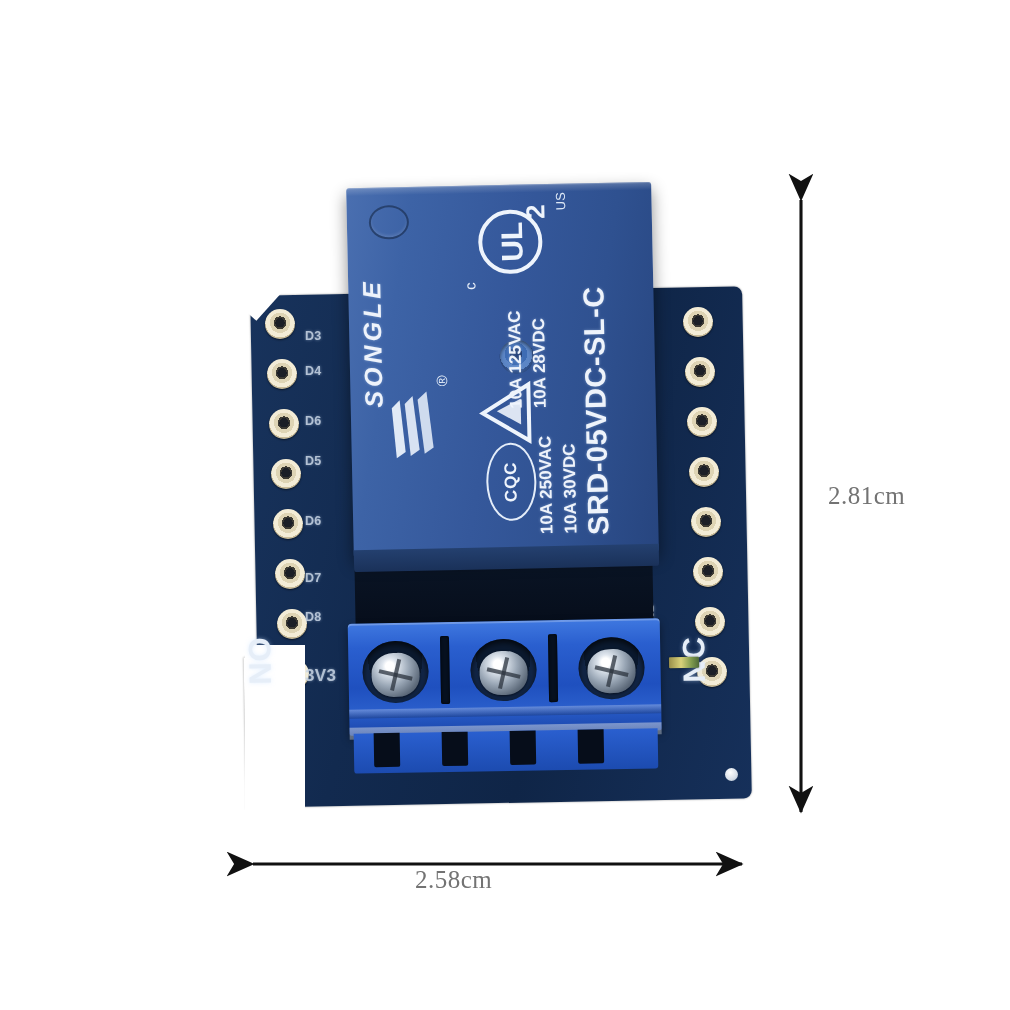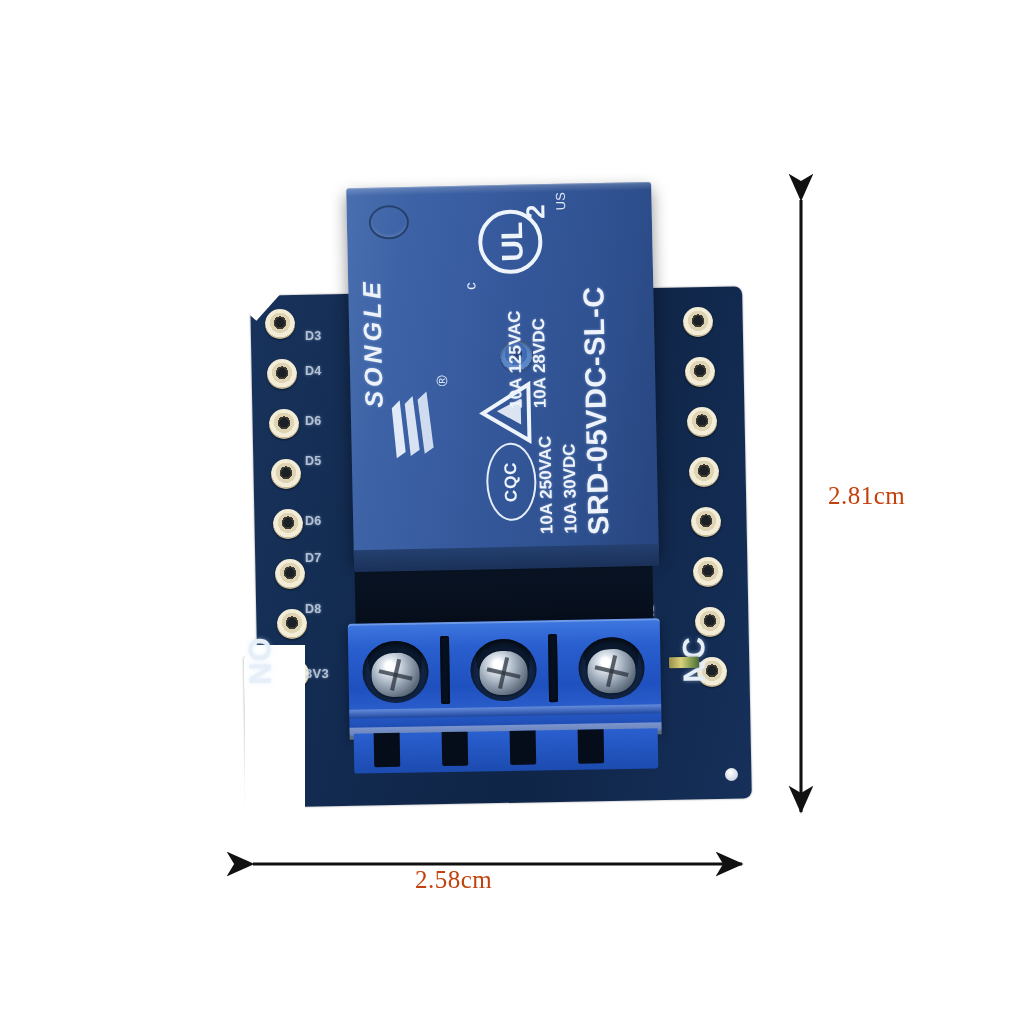--- a/index.html
+++ b/index.html
@@ -5,21 +5,21 @@
 <style>
   html,body{margin:0;padding:0;background:#ffffff;}
   body{
     width:1010px;height:1010px;
     font-family:"Liberation Serif",serif;
     overflow:hidden;position:relative;
   }
   #stage{position:absolute;left:0;top:0;width:1010px;height:1010px;background:#fff;}
 
   
-  .dim-label{position:absolute;color:#c2410c;letter-spacing:.5px;white-space:nowrap;}
+  .dim-label{position:absolute;color:#737373;letter-spacing:.5px;white-space:nowrap;}
   #dim-v-label{left:828px;top:482px;font-size:25px;}
   #dim-h-label{left:415px;top:866px;font-size:25px;}
 
   
   #pcb-wrap{position:absolute;left:245px;top:285px;width:510px;height:525px;}
   .pcb-body{
     position:absolute;background:#132a4e;
     box-shadow:0 0 2px rgba(0,0,0,.45);
   }
   
@@ -222,25 +222,25 @@
       <div class="pinlbl" style="top:20px">D3</div>
       <div class="hole" style="left:2px;top:50px"></div>
       <div class="pinlbl" style="top:55px">D4</div>
       <div class="hole" style="left:4px;top:100px"></div>
       <div class="pinlbl" style="top:105px">D6</div>
       <div class="hole" style="left:6px;top:150px"></div>
       <div class="pinlbl" style="top:145px">D5</div>
       <div class="hole" style="left:8px;top:200px"></div>
       <div class="pinlbl" style="top:205px">D6</div>
       <div class="hole" style="left:10px;top:250px"></div>
-      <div class="pinlbl" style="top:242px">D7</div>
+      <div class="pinlbl" style="top:262px">D7</div>
       <div class="hole" style="left:12px;top:300px"></div>
-      <div class="pinlbl" style="top:293px">D8</div>
+      <div class="pinlbl" style="top:301px">D8</div>
       <div class="hole" style="left:14px;top:350px"></div>
-      <div class="pinlbl" style="top:357px;font-size:13px">3V3</div>
+      <div class="pinlbl" style="top:357px;font-size:17px">3V3</div>
     </div>
 
     <div class="hdr" id="hdr-right">
       <div class="hole" style="left:0;top:0"></div>
       <div class="hole" style="left:2px;top:50px"></div>
       <div class="hole" style="left:4px;top:100px"></div>
       <div class="hole" style="left:6px;top:150px"></div>
       <div class="hole" style="left:8px;top:200px"></div>
       <div class="hole" style="left:10px;top:250px"></div>
       <div class="hole" style="left:12px;top:300px"></div>

